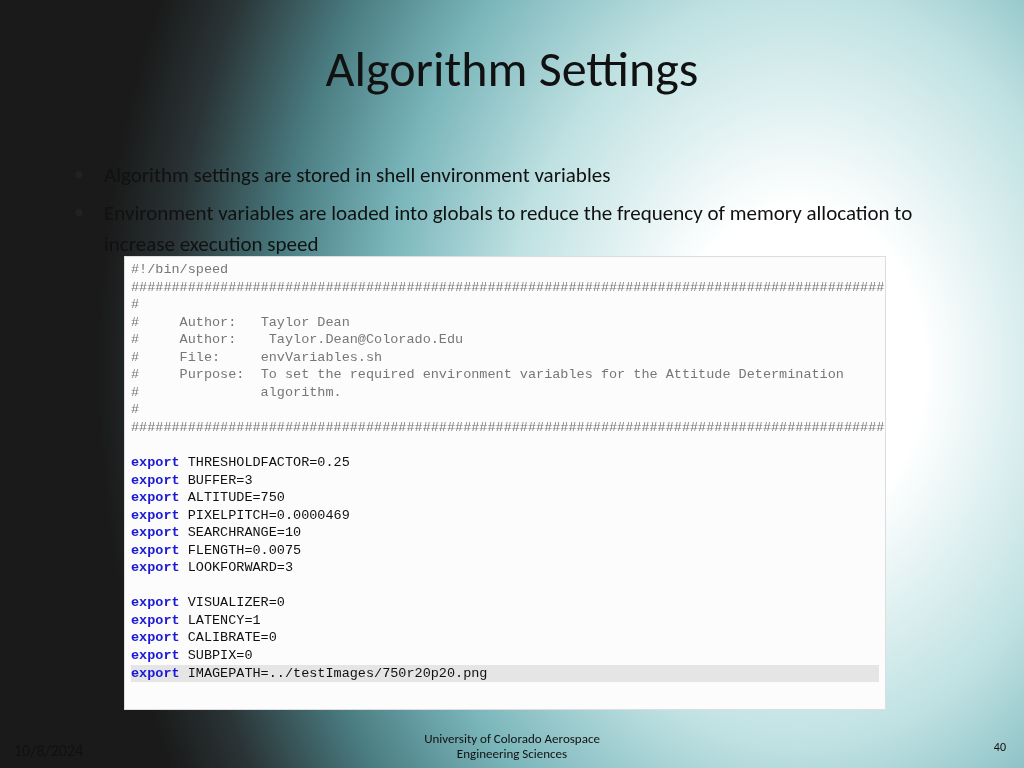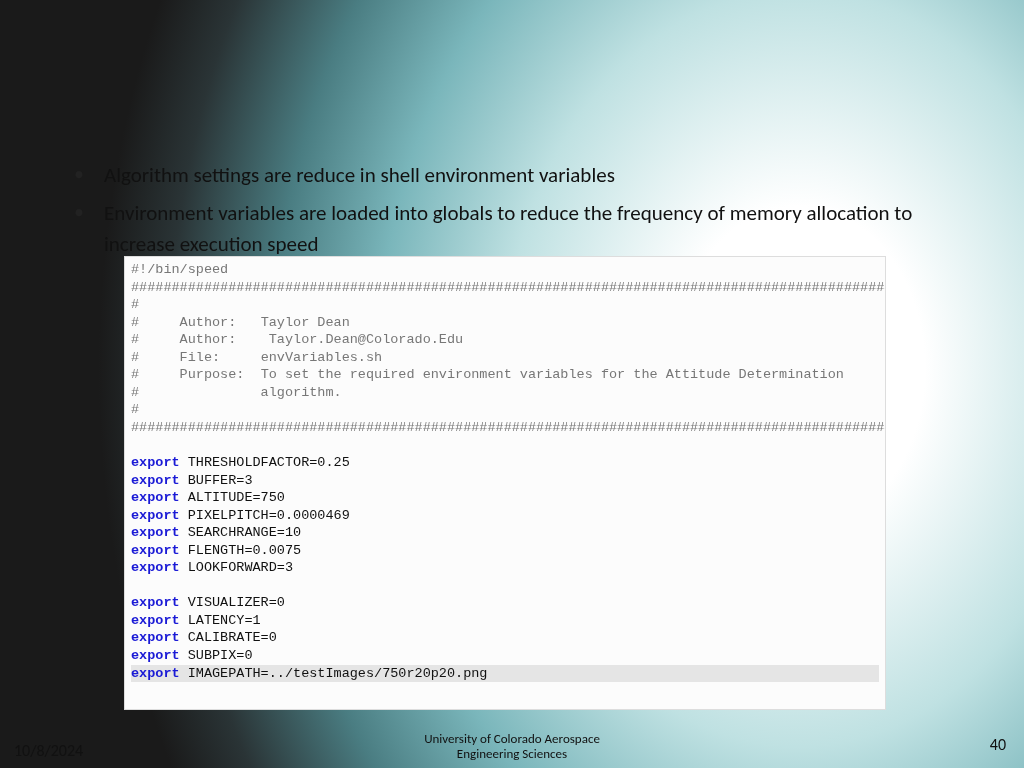--- a/index.html
+++ b/index.html
@@ -19,31 +19,32 @@
     font-family: "Consolas", "Menlo", "Courier New", monospace;
     font-size: 13.5px; line-height: 1.3; color: #777; overflow: hidden;
     padding: 4px 6px;
   }
   .code-box .kw { color: #1a1ad6; font-weight: bold; }
   .code-box .id { color: #111; }
   .code-box .hl { background: #e5e5e5; display: inline-block; width: 100%; }
   .code-box pre { font-family: inherit; white-space: pre; }
   .footer-date { position: absolute; bottom: 8px; left: 14px; font-size: 16px; color: #111; }
   .footer-center { position: absolute; bottom: 6px; left: 0; width: 100%; text-align: center; font-size: 13px; color: #111; line-height: 1.2; }
-  .footer-page { position: absolute; bottom: 14px; right: 18px; font-size: 16px; color: #111; margin-top: 18px; }
+  .footer-page { position: absolute; bottom: 14px; right: 18px; font-size: 12px; color: #111; margin-top: 18px; }
 </style>
 </head>
 <body>
 
 <div class="slide">
 
+  <div class="title">Algorithm Settings</div>
 
   <div class="bullets">
     <ul>
-      <li>Algorithm settings are reduce in shell environment variables</li>
+      <li>Algorithm settings are stored in shell environment variables</li>
       <li>Environment variables are loaded into globals to reduce the frequency of memory allocation to increase execution speed</li>
     </ul>
   </div>
 
   <div class="code-box">
 <pre><span>#!/bin/speed</span>
 <span>################################################################################################</span>
 <span>#</span>
 <span><span>#     Author:   </span><span>Taylor Dean</span></span>
 <span><span>#     Author:    </span><span>Taylor.Dean@Colorado.Edu</span></span>

